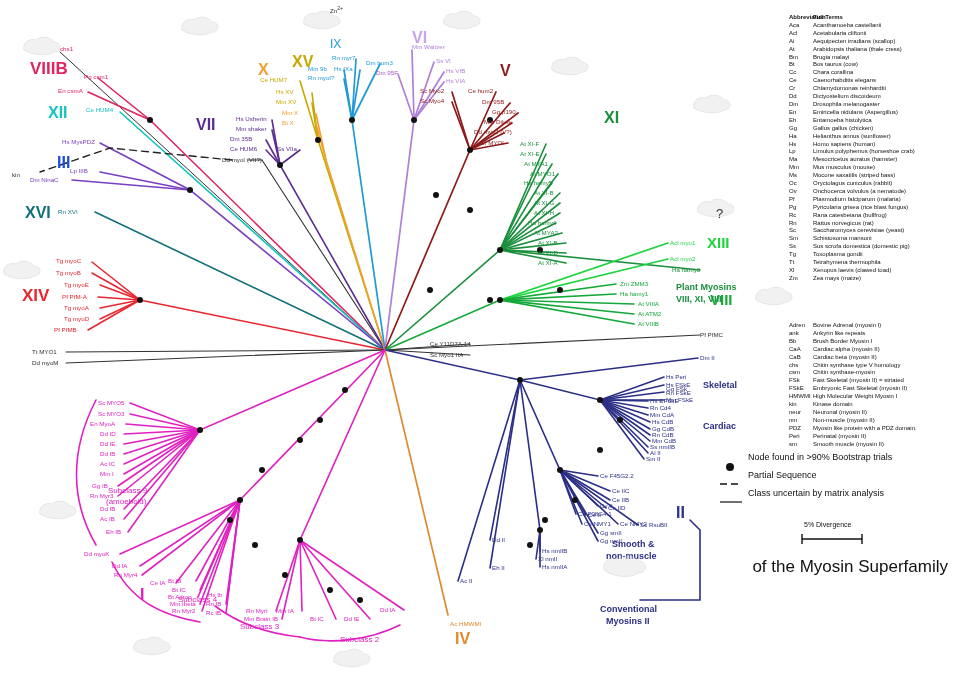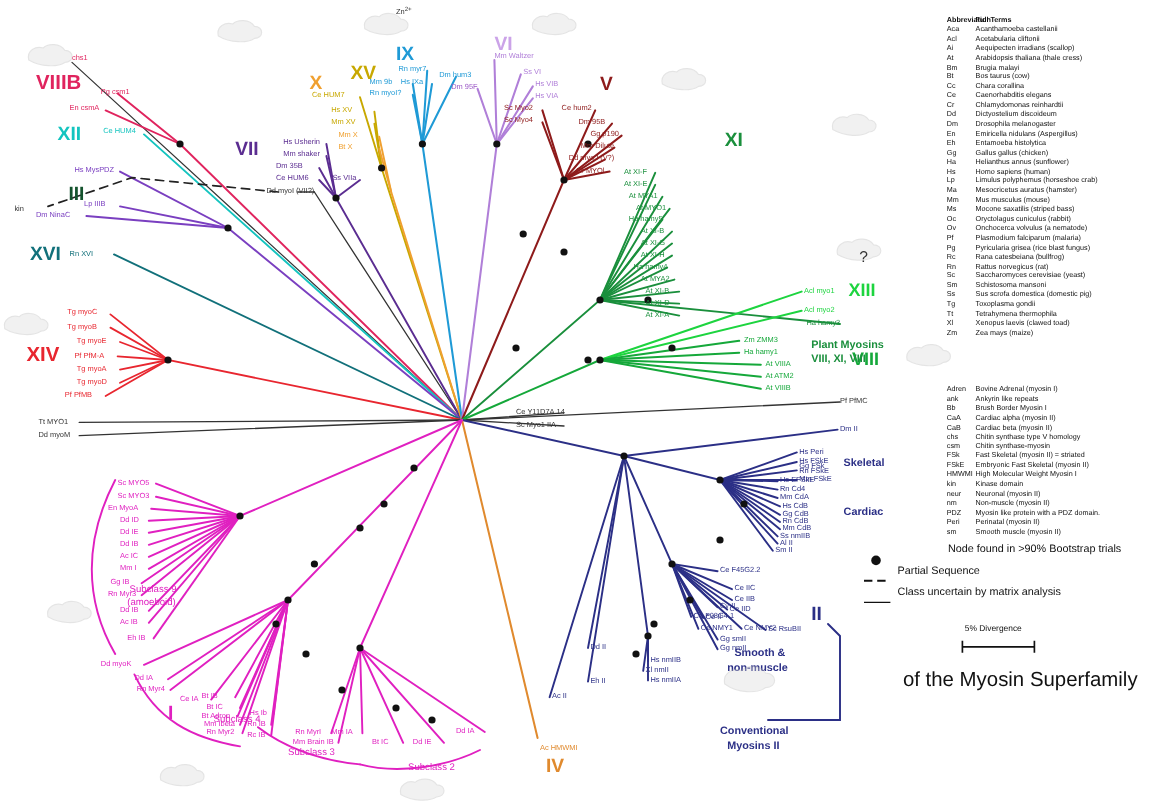--- a/index.html
+++ b/index.html
@@ -273,27 +273,27 @@
       <circle cx="620" cy="420" r="3"></circle>
         <circle cx="575" cy="500" r="3"></circle>
       <circle cx="545" cy="520" r="3"></circle>
         <circle cx="530" cy="545" r="3"></circle>
     </g>
   </svg>
 
   <div id="class-layer">
       <div class="lbl cls" style="left: 30px; top: 60px; color: rgb(224, 36, 94); font-size: 17px; font-weight: bold;">VIIIB</div>
       <div class="lbl cls" style="left: 48px; top: 105px; color: rgb(20, 196, 191); font-size: 16px; font-weight: bold;">XII</div>
-      <div class="lbl cls" style="left: 57px; top: 155px; color: #14532d; font-size: 16px; font-weight: bold;">III</div>
+      <div class="lbl cls" style="left: 57px; top: 155px; color: #1d4ed8; font-size: 16px; font-weight: bold;">III</div>
       <div class="lbl cls" style="left: 25px; top: 205px; color: rgb(17, 112, 122); font-size: 16px; font-weight: bold;">XVI</div>
       <div class="lbl cls" style="left: 22px; top: 287px; color: rgb(232, 38, 47); font-size: 17px; font-weight: bold;">XIV</div>
       <div class="lbl cls" style="left: 258px; top: 62px; color: rgb(240, 160, 48); font-size: 16px; font-weight: bold;">X</div>
       <div class="lbl cls" style="left: 292px; top: 54px; color: rgb(200, 168, 0); font-size: 16px; font-weight: bold;">XV</div>
       <div class="lbl cls" style="left: 196px; top: 117px; color: rgb(91, 45, 145); font-size: 16px; font-weight: bold;">VII</div>
-      <div class="lbl cls" style="left: 330px; top: 38px; color: rgb(31, 154, 214); font-size: 16px; font-weight: bold;">IX</div>
+      <div class="lbl cls" style="left: 330px; top: 38px; color: rgb(31, 154, 214); font-size: 12px; font-weight: normal;">IX</div>
       <div class="lbl cls" style="left: 412px; top: 30px; color: rgb(203, 163, 232); font-size: 16px; font-weight: bold;">VI</div>
       <div class="lbl cls" style="left: 500px; top: 63px; color: rgb(142, 27, 27); font-size: 16px; font-weight: bold;">V</div>
       <div class="lbl cls" style="left: 604px; top: 110px; color: rgb(26, 143, 60); font-size: 16px; font-weight: bold;">XI</div>
       <div class="lbl cls" style="left: 707px; top: 235px; color: rgb(29, 212, 63); font-size: 15px; font-weight: bold;">XIII</div>
       <div class="lbl cls" style="left: 710px; top: 292px; color: rgb(21, 168, 58); font-size: 15px; font-weight: bold;">VIII</div>
       <div class="lbl cls" style="left: 676px; top: 505px; color: rgb(43, 47, 134); font-size: 16px; font-weight: bold;">II</div>
       <div class="lbl cls" style="left: 140px; top: 587px; color: rgb(224, 32, 192); font-size: 16px; font-weight: bold;">I</div>
       <div class="lbl cls" style="left: 455px; top: 631px; color: rgb(224, 138, 46); font-size: 16px; font-weight: bold;">IV</div>
     </div>
 
@@ -661,21 +661,21 @@
           <div>Smooth muscle (myosin II)</div>
         </div>
       </div>
   </div>
 
   <svg class="legend-box" style="left:718px;top:458px;width:240px;height:60px;">
     <circle cx="12" cy="9" r="4" fill="#111"></circle>
     <line x1="2" y1="26" x2="24" y2="26" stroke="#111" stroke-width="1.6" stroke-dasharray="7,4"></line>
     <line x1="2" y1="44" x2="24" y2="44" stroke="#111" stroke-width="1.2"></line>
   </svg>
-  <div class="legend-txt" style="left:748px;top:452px;margin-left:42px;">Node found in &gt;90% Bootstrap trials</div>
+  <div class="legend-txt" style="left:748px;top:452px;">Node found in &gt;90% Bootstrap trials</div>
   <div class="legend-txt" style="left:748px;top:470px;">Partial Sequence</div>
   <div class="legend-txt" style="left:748px;top:488px;">Class uncertain by matrix analysis</div>
 
   <div class="scale-lbl" style="left:804px;top:521px;">5% Divergence</div>
   <svg class="legend-box" style="left:800px;top:533px;width:70px;height:12px;">
     <line x1="2" y1="6" x2="62" y2="6" stroke="#111" stroke-width="1.4"></line>
     <line x1="2" y1="1" x2="2" y2="11" stroke="#111" stroke-width="1.4"></line>
     <line x1="62" y1="1" x2="62" y2="11" stroke="#111" stroke-width="1.4"></line>
   </svg>
 

